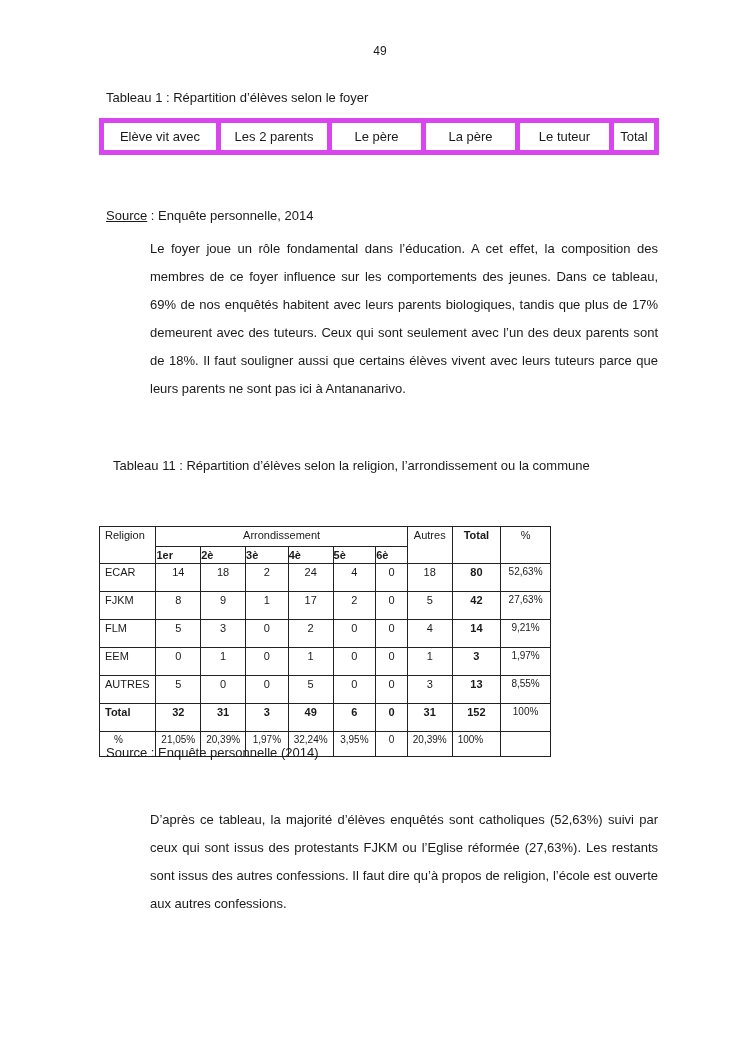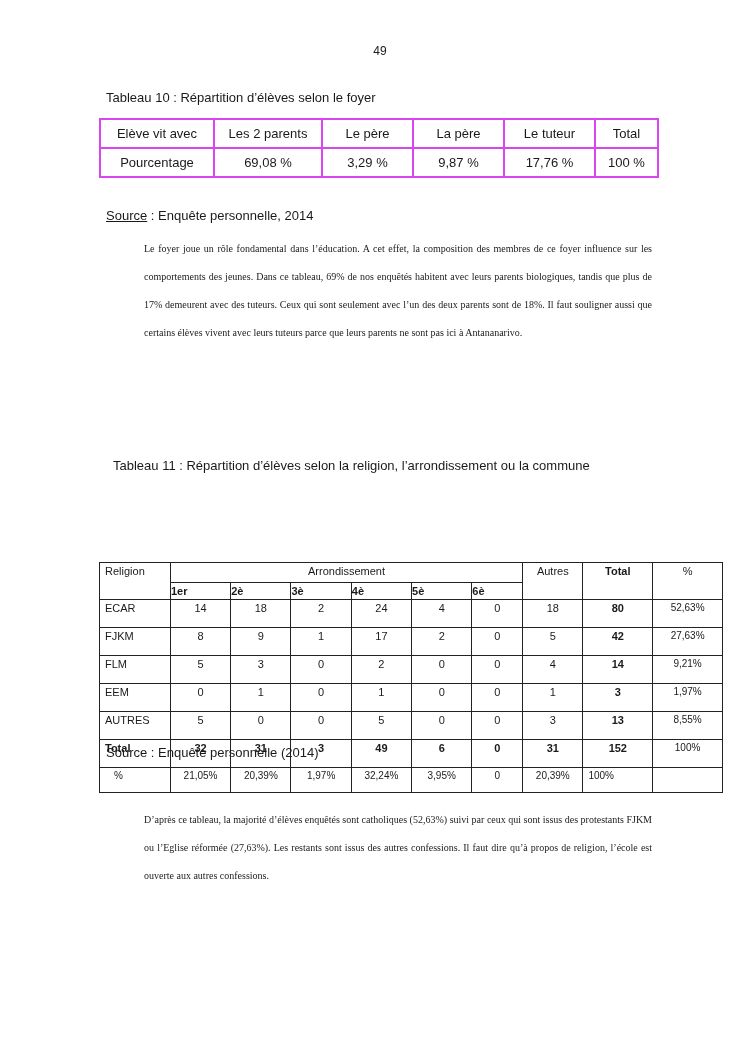--- a/index.html
+++ b/index.html
@@ -2,59 +2,51 @@
 <html><head>
 <meta charset="utf-8">
 <style>
   html, body { margin: 0; padding: 0; background: #ffffff; }
   body { width: 745px; height: 1053px; position: relative; font-family: "Liberation Sans", sans-serif; color: #1a1a1a; overflow: hidden; }
   .abs { position: absolute; }
   .pagenum { top: 44px; left: 0; width: 760px; text-align: center; font-size: 12px; }
   .caption { font-size: 13px; }
   table { border-collapse: collapse; position: absolute; }
   .t10 { left: 99px; top: 118px; width: 560px; font-size: 13px; }
-  .t10 td { border: 2px solid #d946ef; text-align: center; height: 27px; padding: 0; }
+  .t10 td { border: 5px solid #d946ef; text-align: center; height: 27px; padding: 0; }
   .source { font-size: 13px; }
   .u { text-decoration: underline; }
-  .para { left: 101px; width: 551px; font-size: 10px; line-height: 28px; text-align: justify; font-family: Liberation Serif, serif; }
+  .para { left: 107px; width: 551px; font-size: 13px; line-height: 28px; text-align: justify; }
   .para .indent { padding-left: 43px; }
-  .t11 { left: 99px; top: 526px; width: 624px; font-size: 11px; margin-top: 36px; }
+  .t11 { left: 99px; top: 526px; width: 452px; font-size: 11px; }
   .t11 td { border: 1px solid #222; padding: 0; height: 25px; text-align: center; vertical-align: top; padding-top: 2px; }
   .t11 td.left { text-align: left; padding-left: 5px; }
   .t11 tr.hdr1 td { height: 17px; }
   .t11 tr.hdr2 td { height: 14px; }
   .t11 td.sub { text-align: left; padding-left: 0; font-weight: bold; }
   .t11 .b { font-weight: bold; }
   .t11 td.pct { font-size: 10px; }
   .t11 tr.lastrow td { height: 22px; font-size: 10px; }
 </style>
 </head>
 <body>
 
 <div class="abs pagenum">49</div>
 
-<div class="abs caption" style="left:106px; top:90px;">Tableau 10 : Répartition d’élèves selon le foyer</div>
+<div class="abs caption" style="left:106px; top:90px;">Tableau 1 : Répartition d’élèves selon le foyer</div>
 
 <table class="t10">
   <tbody>
       <tr>
     <td style="width:112px">Elève vit avec</td>
     <td style="width:106px">Les 2 parents</td>
     <td style="width:89px">Le père</td>
     <td style="width:89px">La père</td>
     <td style="width:89px">Le tuteur</td>
     <td>Total</td>
-  </tr>
-  <tr>
-    <td>Pourcentage</td>
-    <td>69,08 %</td>
-    <td>3,29 %</td>
-    <td>9,87 %</td>
-    <td>17,76 %</td>
-    <td>100 %</td>
   </tr>
 </tbody>
   </table>
 
 <div class="abs source" style="left:106px; top:208px;">
   <span class="u">Source</span><span> : Enquête personnelle, 2014</span>
 </div>
 
 <div class="abs para" style="top:235px;">
   <div class="indent">Le foyer joue un rôle fondamental dans l’éducation. A cet effet, la composition des membres de ce foyer influence sur les comportements des jeunes. Dans ce tableau, 69% de nos enquêtés habitent avec leurs parents biologiques, tandis que plus de 17% demeurent avec des tuteurs. Ceux qui sont seulement avec l’un des deux parents sont de 18%. Il faut souligner aussi que certains élèves vivent avec leurs tuteurs parce que leurs parents ne sont pas ici à Antananarivo.</div>

